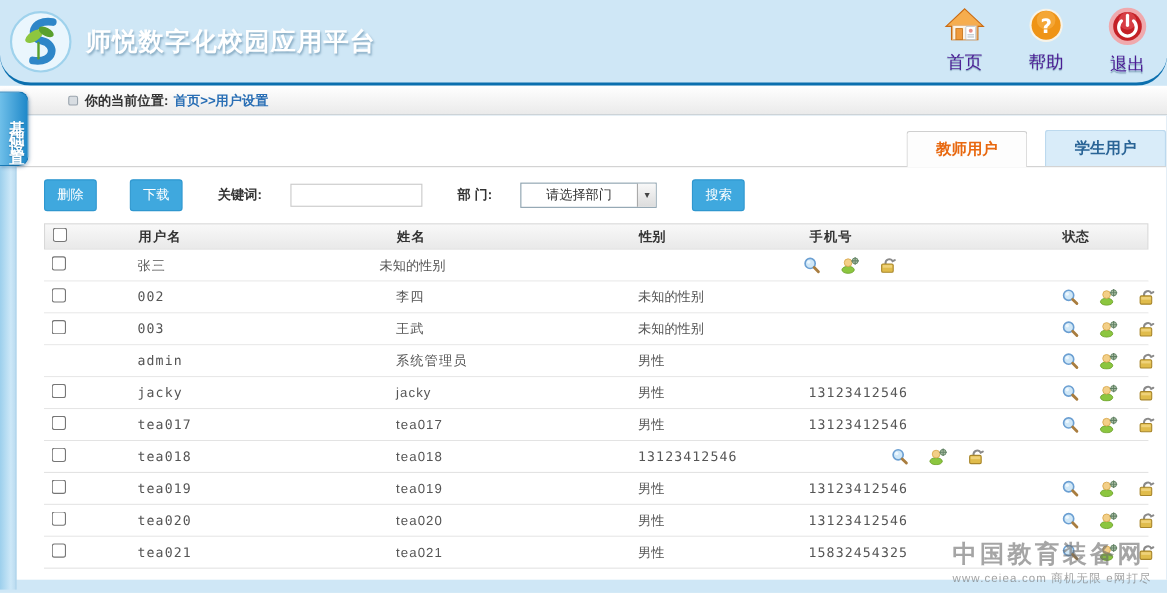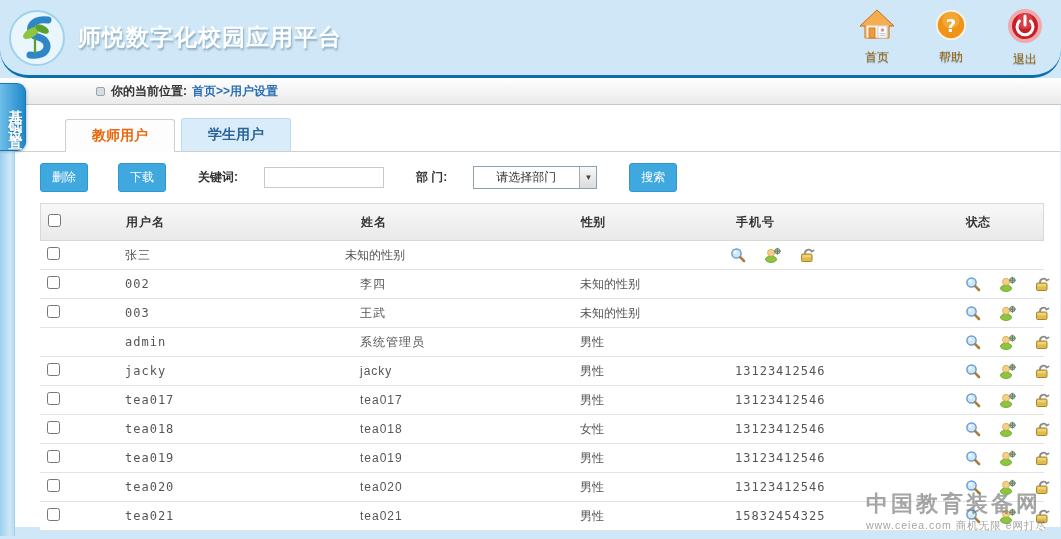--- a/index.html
+++ b/index.html
@@ -7,62 +7,62 @@
   body { font-family:"Liberation Sans","DejaVu Sans",sans-serif; background:#cfe7f6; position:relative; }
 
   
   .app-header { height:78px; background:linear-gradient(180deg,#2fadе3 0%, #29a9e1 0%, #1493d3 55%, #0d86c8 100%);
     border-bottom:3px solid #0b6fae; display:flex; align-items:center; position:relative;border-radius:28px; }
   .logo { width:58px; height:58px; margin-left:8px; flex:0 0 auto; }
   .app-title { color:#fff; font-size:23px; font-weight:bold; margin-left:12px; letter-spacing:1px;
     text-shadow:1px 2px 2px rgba(0,60,100,.35); }
   .top-nav { margin-left:auto; margin-right:14px; display:flex; gap:30px; }
   .nav-item { display:flex; flex-direction:column; align-items:center; cursor:pointer; width:44px; }
-  .nav-item .nav-label { color:#a16207; font-size:12px; margin-top:7px; text-shadow:0 1px 1px rgba(0,50,90,.4); }
+  .nav-item .nav-label { color:#4c1d95; font-size:16px; margin-top:7px; text-shadow:0 1px 1px rgba(0,50,90,.4); }
   .nav-item svg { display:block; }
 
   
   .breadcrumb-bar { height:27px; background:linear-gradient(180deg,#ffffff,#eaeaea);
-    border-bottom:1px solid #c6c6c6; display:flex; align-items:center; padding-left:96px;
+    border-bottom:1px solid #c6c6c6; display:flex; align-items:center; padding-left:62px;
     font-size:12px; font-weight:bold; color:#333; }
   .crumb-icon { width:9px; height:9px; background:#d8dde2; border:1px solid #9aa4ad; border-radius:2px; margin-right:6px; }
   .breadcrumb-path { color:#2a6fb5; text-decoration:none; margin-left:5px; cursor:pointer; }
 
   
   .main { position:relative; height:431px; background:#cfe7f6; padding-left:15px; padding-bottom:9px; }
   .side-strip { position:absolute; left:0; top:0; bottom:0; width:15px;
     background:linear-gradient(90deg,#9ccfec,#cde8f8 70%, #bcdcf0); border-right:1px solid #a8cfe8; }
   .side-tab { position:absolute; left:0; top:-22px; width:26px; padding:14px 0 16px 0; z-index:5;
     background:linear-gradient(90deg,#6fbfe9,#1e88c9); border:1px solid #1878b4; border-left:none;
     border-radius:0 9px 9px 0; color:#fff; font-weight:bold; font-size:14px;
     writing-mode:vertical-rl; text-orientation:upright; letter-spacing:9px; text-align:center;
     cursor:pointer; text-shadow:0 1px 1px rgba(0,60,100,.4); box-shadow:1px 1px 3px rgba(0,60,110,.25); }
   .panel { background:#fff; height:100%; border-right:1px solid #e4eef6; }
 
   
-  .tabs { padding:13px 0 0 50px; border-bottom:1px solid #cfcfcf; display:flex; gap:6px; }
+  .tabs { padding:13px 0 0 50px; border-bottom:1px solid #cfcfcf; display:flex; gap:16px;justify-content:flex-end; }
   .tab { padding:7px 26px 6px 26px; font-size:14px; font-weight:bold; background:#d9ecf9; color:#2a6496;
     border:1px solid #bcd9ee; border-bottom:none; border-radius:3px 3px 0 0; cursor:pointer; position:relative; }
   .tab.active { background:#fdfdfd; color:#e8680f; border-color:#cfcfcf; top:1px; padding-bottom:7px; }
 
   
   .toolbar { display:flex; align-items:center; padding:11px 0 10px 25px; font-size:12px; color:#333;gap:20px; }
   .btn { background:#3fa8de; color:#fff; font-size:12px; padding:5px 11px; border:1px solid #2f97cf;
     border-radius:3px; cursor:pointer; font-family:inherit; }
   .btn + .btn { margin-left:10px; }
   .tool-label { font-weight:bold; margin:0 6px 0 12px; }
   .keyword-input { width:120px; height:21px; border:1px solid #c9c9c9; font-size:12px; padding:0 4px; }
   .select { width:124px; height:23px; border:1px solid #8ba0ad; background:#fff; display:flex; align-items:center;
     justify-content:space-between; font-size:12px; color:#333; padding-left:22px; cursor:pointer; margin-right:12px; }
   .select-arrow { width:17px; height:100%; background:linear-gradient(#f8f8f8,#dcdcdc); border-left:1px solid #aaa;
     display:flex; align-items:center; justify-content:center; font-size:8px; color:#444; }
 
   
   .table { margin:1px 16px 0 25px; }
-  .thead { display:flex; align-items:center; height:38px; background:linear-gradient(180deg,#f8f8f8,#e9e9e9);
+  .thead { display:flex; align-items:center; height:24px; background:linear-gradient(180deg,#f8f8f8,#e9e9e9);
     border:1px solid #d8d8d8; font-size:12px; font-weight:bold; color:#333; }
   .tr { display:flex; align-items:center; height:29px; border-bottom:1px solid #e3e3e3; font-size:12px; color:#555;
     background:#fff; }
   .td,.th { flex:0 0 auto; }
   .col-check  { width:85px; padding-left:7px; }
   .col-user   { width:235px; font-family:"DejaVu Sans Mono",monospace; letter-spacing:1px; }
   .col-name   { width:220px; letter-spacing:1px; }
   .col-gender { width:155px; }
   .col-phone  { width:230px; font-family:"DejaVu Sans Mono",monospace; letter-spacing:1px; }
   .col-status { width:95px; display:flex; align-items:center; gap:18px; }
@@ -364,21 +364,20 @@
           <rect x="2.5" y="7" width="10.5" height="7.5" rx="1.2" fill="#e0bc4c" stroke="#a8862b" stroke-width="1"></rect>
           <rect x="3.5" y="8" width="8.5" height="2.4" fill="#efd27a"></rect>
         </svg>
       </span>
     </div>
   </div>
           <div class="tr">
     <div class="td col-check"><input type="checkbox" style=""></div>
     <div class="td col-user">tea018</div>
     <div class="td col-name">tea018</div>
-    <div class="td col-gender">女性</div>
     <div class="td col-phone">13123412546</div>
     <div class="td col-status">
       <span class="act">
         <svg width="16" height="16" viewBox="0 0 16 16">
           <circle cx="6.5" cy="6.5" r="4.6" fill="#cfe7f7" stroke="#6b9fd2" stroke-width="1.5"></circle>
           <circle cx="5.2" cy="5.2" r="1.6" fill="#eef7fd"></circle>
           <line x1="10.2" y1="10.2" x2="14" y2="14" stroke="#a97d3f" stroke-width="2.6" stroke-linecap="round"></line>
         </svg>
       </span>
       <span class="act">

